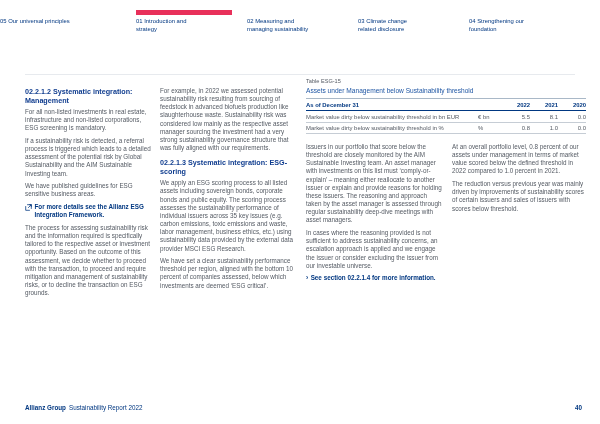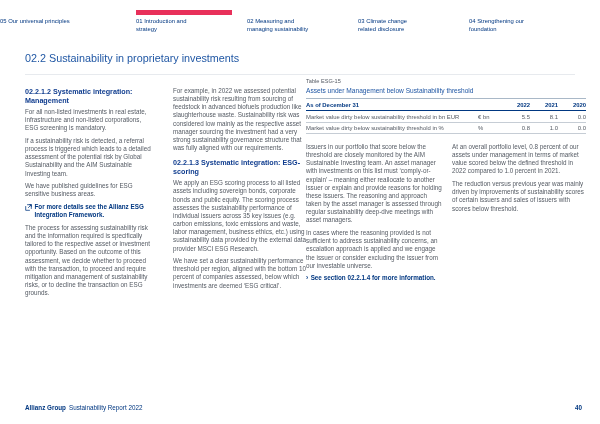--- a/index.html
+++ b/index.html
@@ -17,21 +17,21 @@
   .nav-item:nth-of-type(5){ left:469px; width:58px; }
   .nav-accent { position:absolute; top:10px; left:136px; width:96px; height:5px; background:#e8305a; }
   
   .section-title { position:absolute; left:25px; top:52px; font-size:10.8px; color:#2057a4; }
   .title-rule { position:absolute; left:25px; right:25px; top:74px; border-top:1px solid #e7eaee; }
   
   .col { font-size:6.3px; line-height:8.15px; }
   .col p { margin:0 0 4.5px 0; }
   .col h3 { margin:0 0 3px 0; font-size:7.2px; line-height:9px; color:#103d8f; font-weight:bold; }
   .col1 { position:absolute; left:25px;  top:87px; width:129px; }
-  .col2 { position:absolute; left:160px; top:87px; width:139px;margin-left:13px; }
+  .col2 { position:absolute; left:160px; top:87px; width:139px; }
   .col2 h3 { margin-top:6px; }
   .link-row { display:flex; gap:2.5px; margin:0 0 4.5px 0; font-weight:bold; color:#003781; cursor:pointer; }
   .link-row .txt { flex:1; }
   .boxarrow-icon svg { display:block; margin-top:1px; }
   .chevron-icon { color:#003781; font-weight:bold; font-size:6.5px; line-height:8.15px; }
   
   .right-region { position:absolute; left:306px; top:78px; width:280px; }
   .table-label { font-size:5.6px; color:#545a63; margin-bottom:3px; }
   .table-title { font-size:6.6px; color:#2057a4; padding-bottom:3.5px; border-bottom:1px solid #a9b8c7; }
   .t-row { display:grid; grid-template-columns:170px 26px 28px 28px 28px; align-items:end; }
@@ -54,21 +54,20 @@
 
   <div class="nav-bar">
     <div class="nav-accent"></div>
     <div class="nav-item">01 Introduction and strategy</div>
     <div class="nav-item">02 Measuring and managing sustainability</div>
     <div class="nav-item">03 Climate change related disclosure</div>
     <div class="nav-item">04 Strengthening our foundation</div>
     <div class="nav-item">05 Our universal principles</div>
   </div>
 
-  <div class="section-title">02.2 Sustainability in proprietary investments</div>
   <div class="title-rule"></div>
 
   <div class="col col1">
     <h3>02.2.1.2 Systematic integration: Management</h3>
     <p>For all non-listed investments in real estate, infrastructure and non-listed corporations, ESG screening is mandatory.</p>
     <p>If a sustainability risk is detected, a referral process is triggered which leads to a detailed assessment of the potential risk by Global Sustainability and the AIM Sustainable Investing team.</p>
     <p>We have published guidelines for ESG sensitive business areas.</p>
     <div class="link-row">
       <span class="boxarrow-icon">
         <svg width="7" height="7" viewBox="0 0 10 10">

